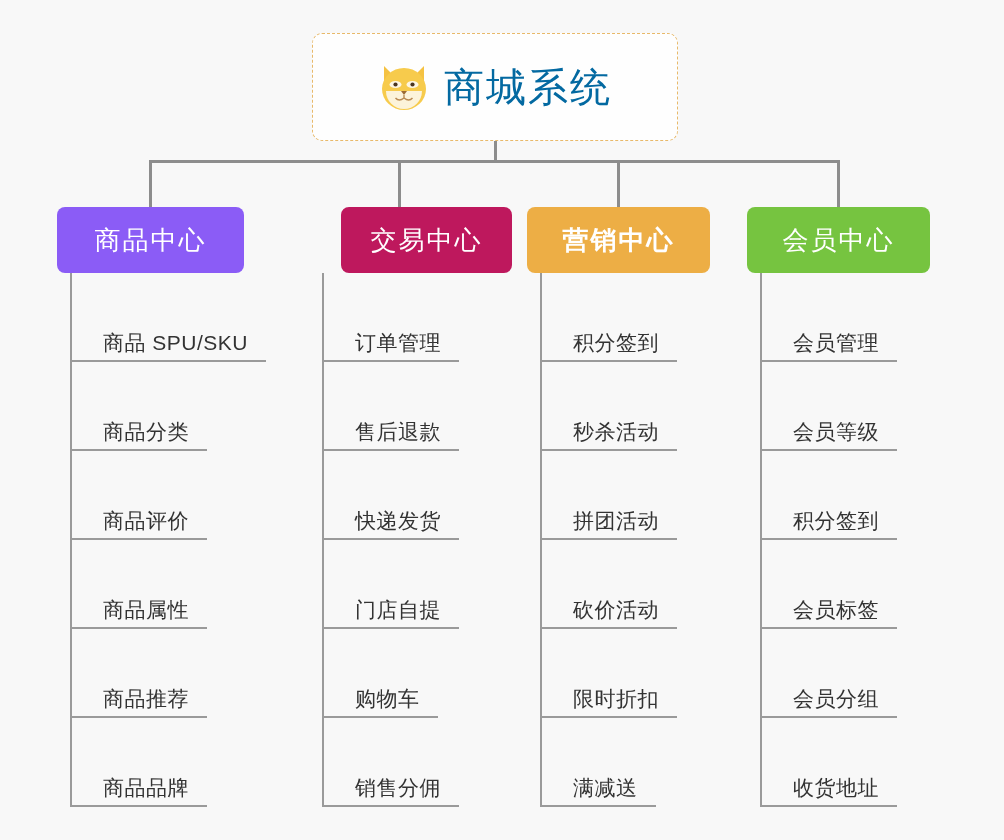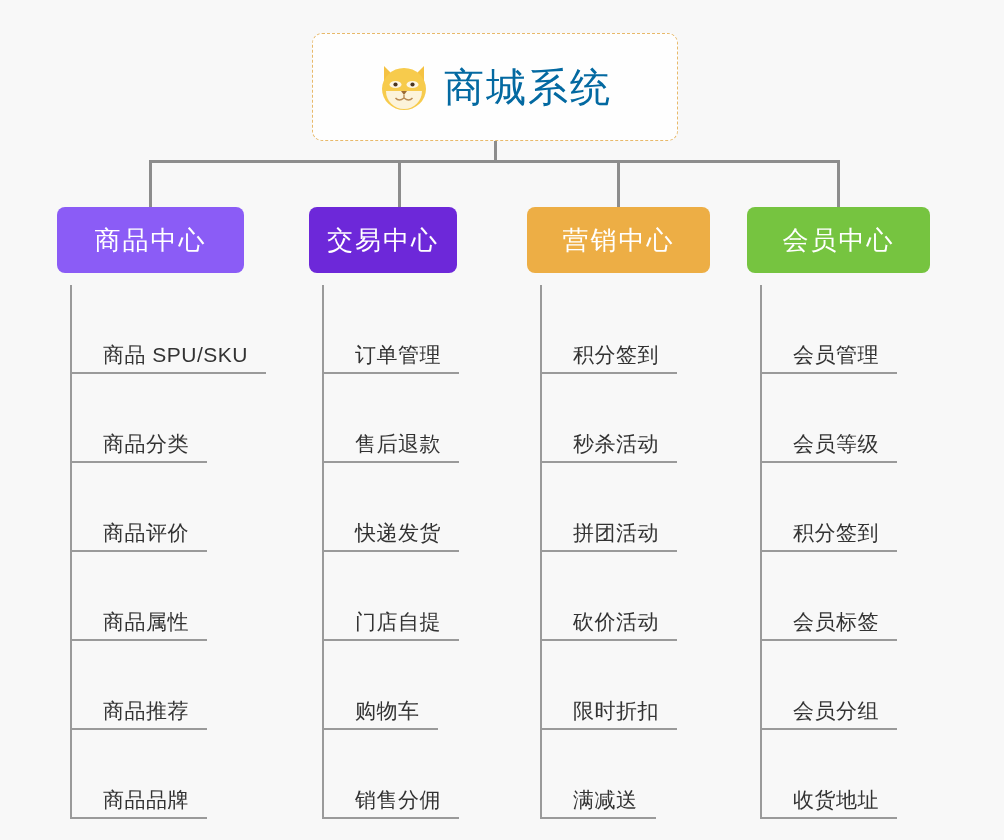--- a/index.html
+++ b/index.html
@@ -72,21 +72,21 @@
     align-items: center;
     justify-content: center;
     color: #ffffff;
     font-size: 26px;
     letter-spacing: 2px;
     white-space: nowrap;
   }
 
   .leaf-wrap {
     position: relative;
-    margin-top: 12px;
+    margin-top: 0;
   }
 
   
   .spine {
     position: absolute;
     left: 13px;
     top: 0;
     width: 2px;
     background: #9a9a9a;
   }
@@ -168,21 +168,21 @@
       <div class="leaf">
         <span class="leaf-inner"><span class="leaf-label">商品推荐</span></span>
       </div>
       <div class="leaf">
         <span class="leaf-inner"><span class="leaf-label">商品品牌</span></span>
       </div>
     </div>
   </div>
 
   <div class="column" style="left:309px; width:183px;">
-    <div class="cat-box" style="background:#6d28d9; width:148px;">
+    <div class="cat-box" style="background:#be185d; width:171px;margin-left:32px;">
       <span>交易中心</span>
     </div>
     <div class="leaf-wrap">
       <div class="spine" style="height:534px;"></div>
       <div class="leaf">
         <span class="leaf-inner"><span class="leaf-label">订单管理</span></span>
       </div>
       <div class="leaf">
         <span class="leaf-inner"><span class="leaf-label">售后退款</span></span>
       </div>
@@ -195,21 +195,21 @@
       <div class="leaf">
         <span class="leaf-inner"><span class="leaf-label">购物车</span></span>
       </div>
       <div class="leaf">
         <span class="leaf-inner"><span class="leaf-label">销售分佣</span></span>
       </div>
     </div>
   </div>
 
   <div class="column" style="left:527px; width:183px;">
-    <div class="cat-box" style="background:#edae45; width:183px;">
+    <div class="cat-box" style="background:#edae45; width:183px;font-weight:bold;">
       <span>营销中心</span>
     </div>
     <div class="leaf-wrap">
       <div class="spine" style="height:534px;"></div>
       <div class="leaf">
         <span class="leaf-inner"><span class="leaf-label">积分签到</span></span>
       </div>
       <div class="leaf">
         <span class="leaf-inner"><span class="leaf-label">秒杀活动</span></span>
       </div>

